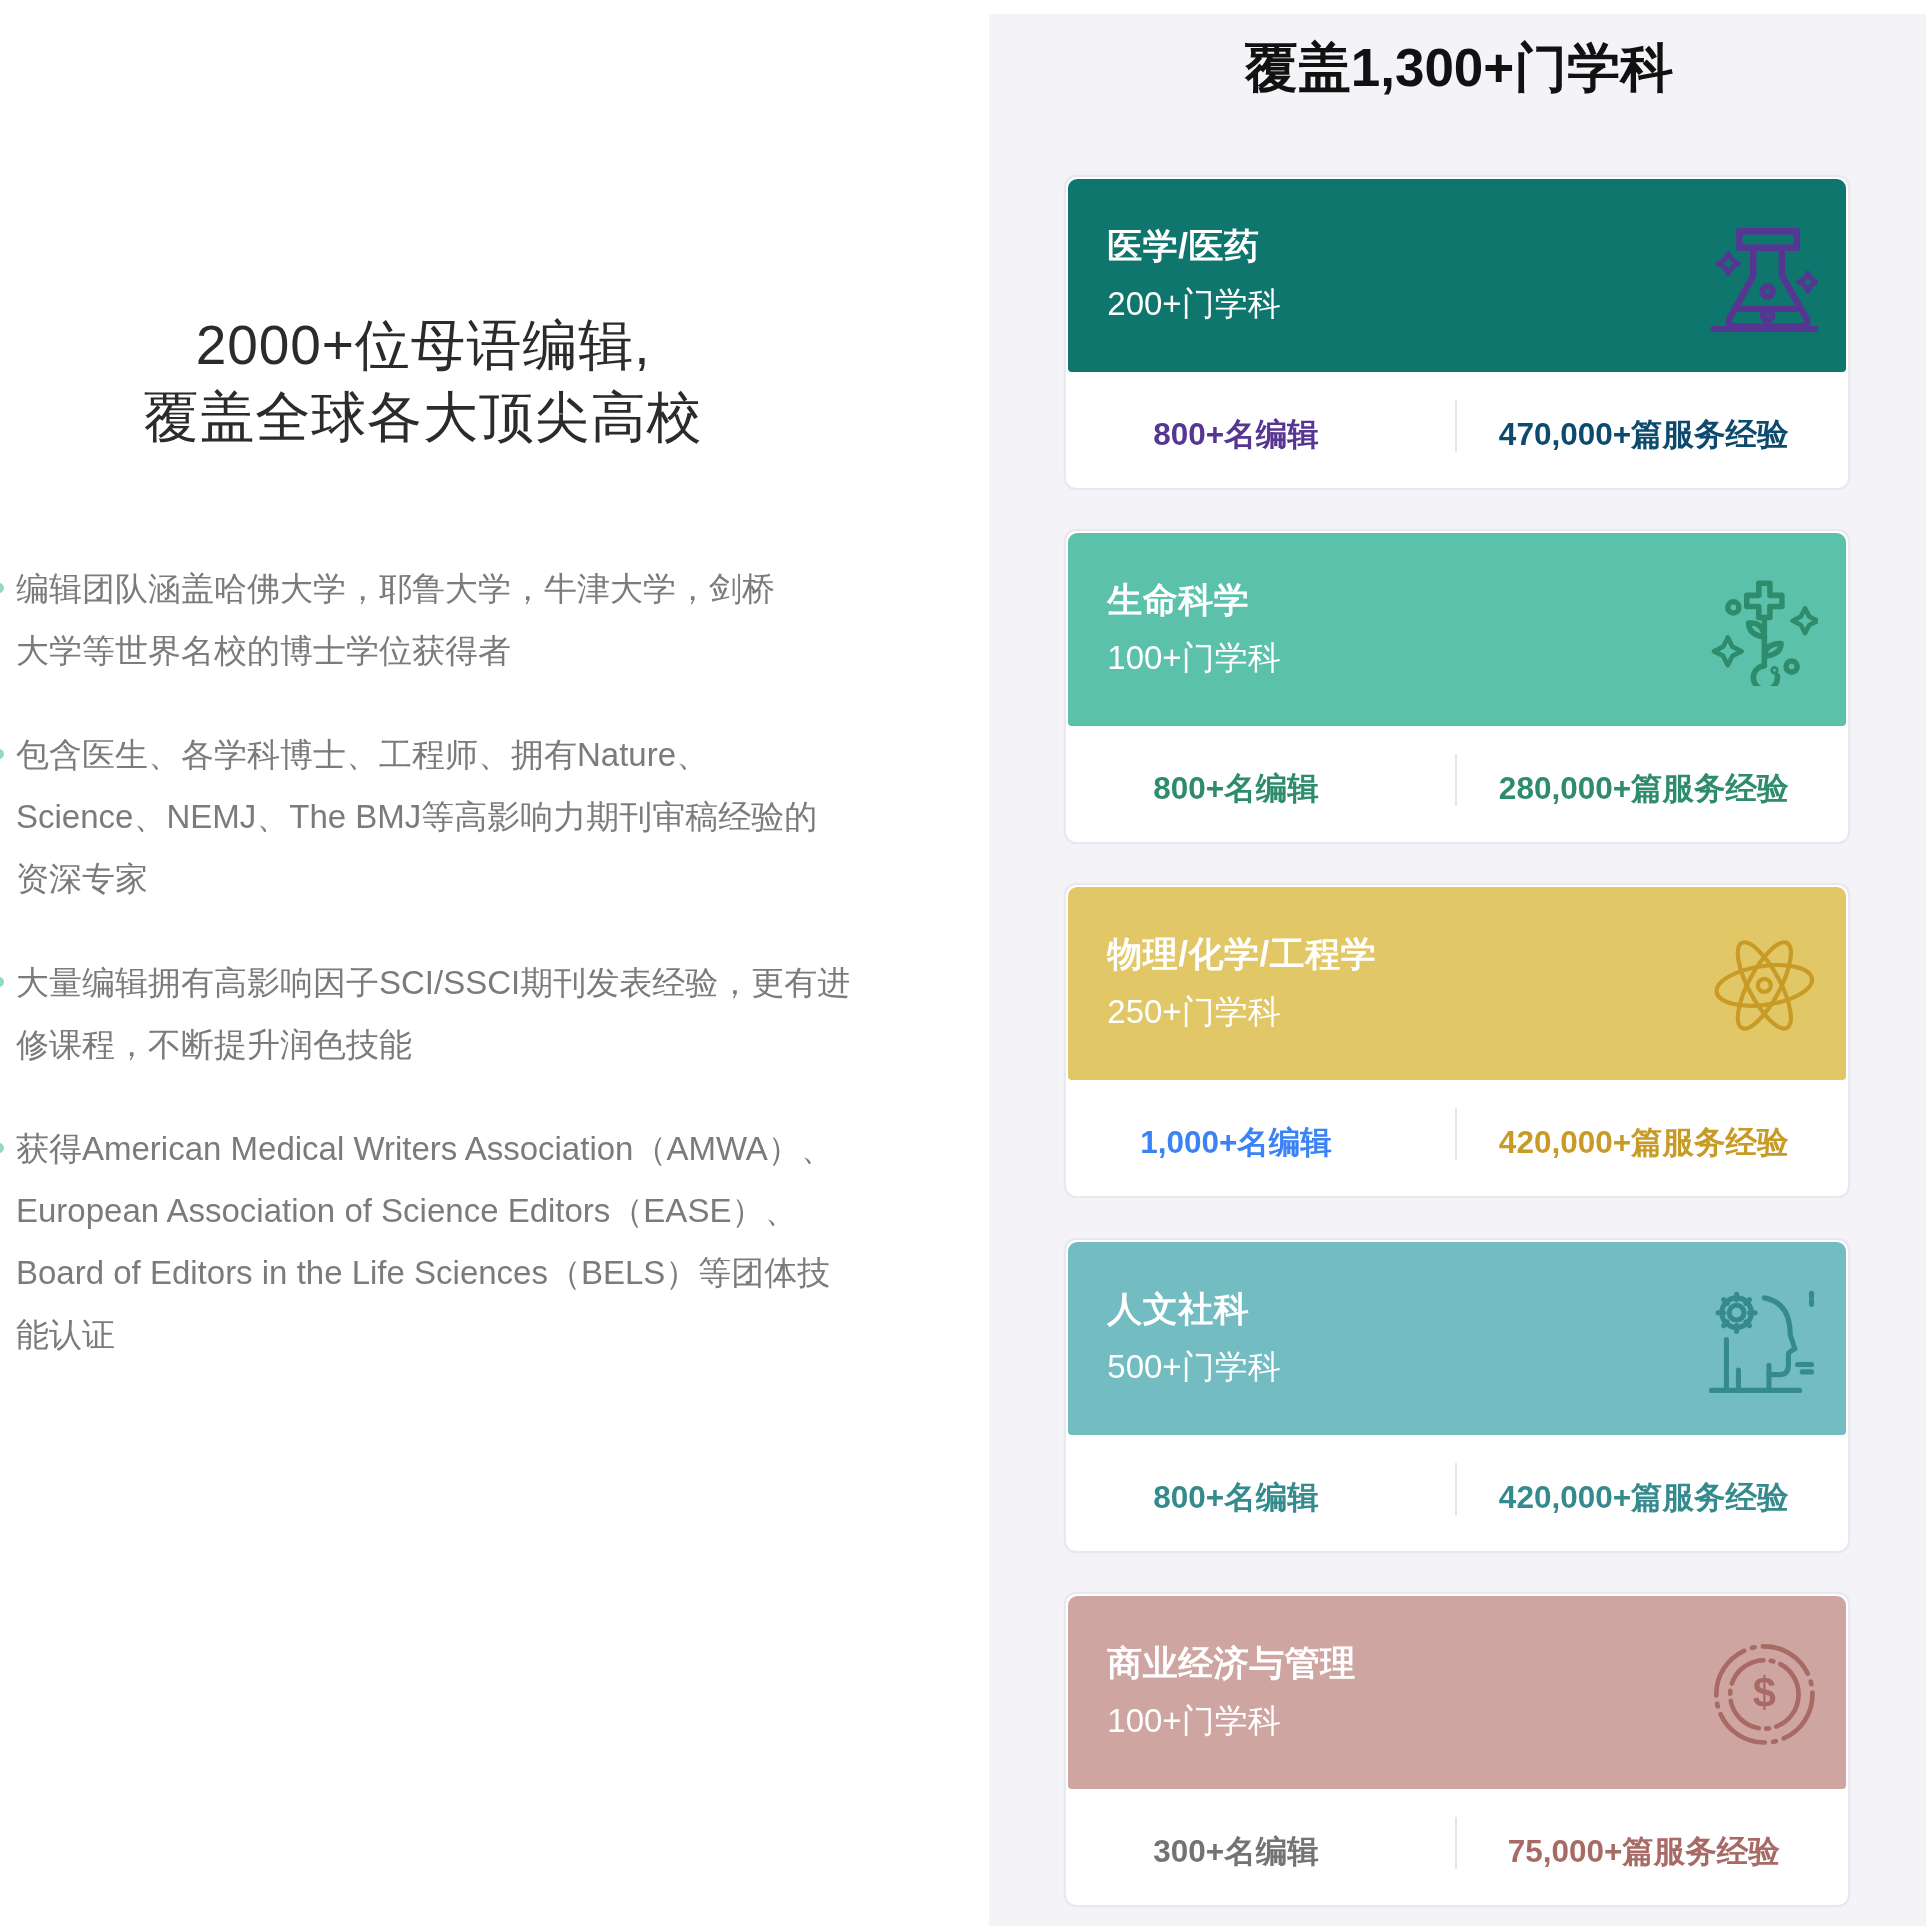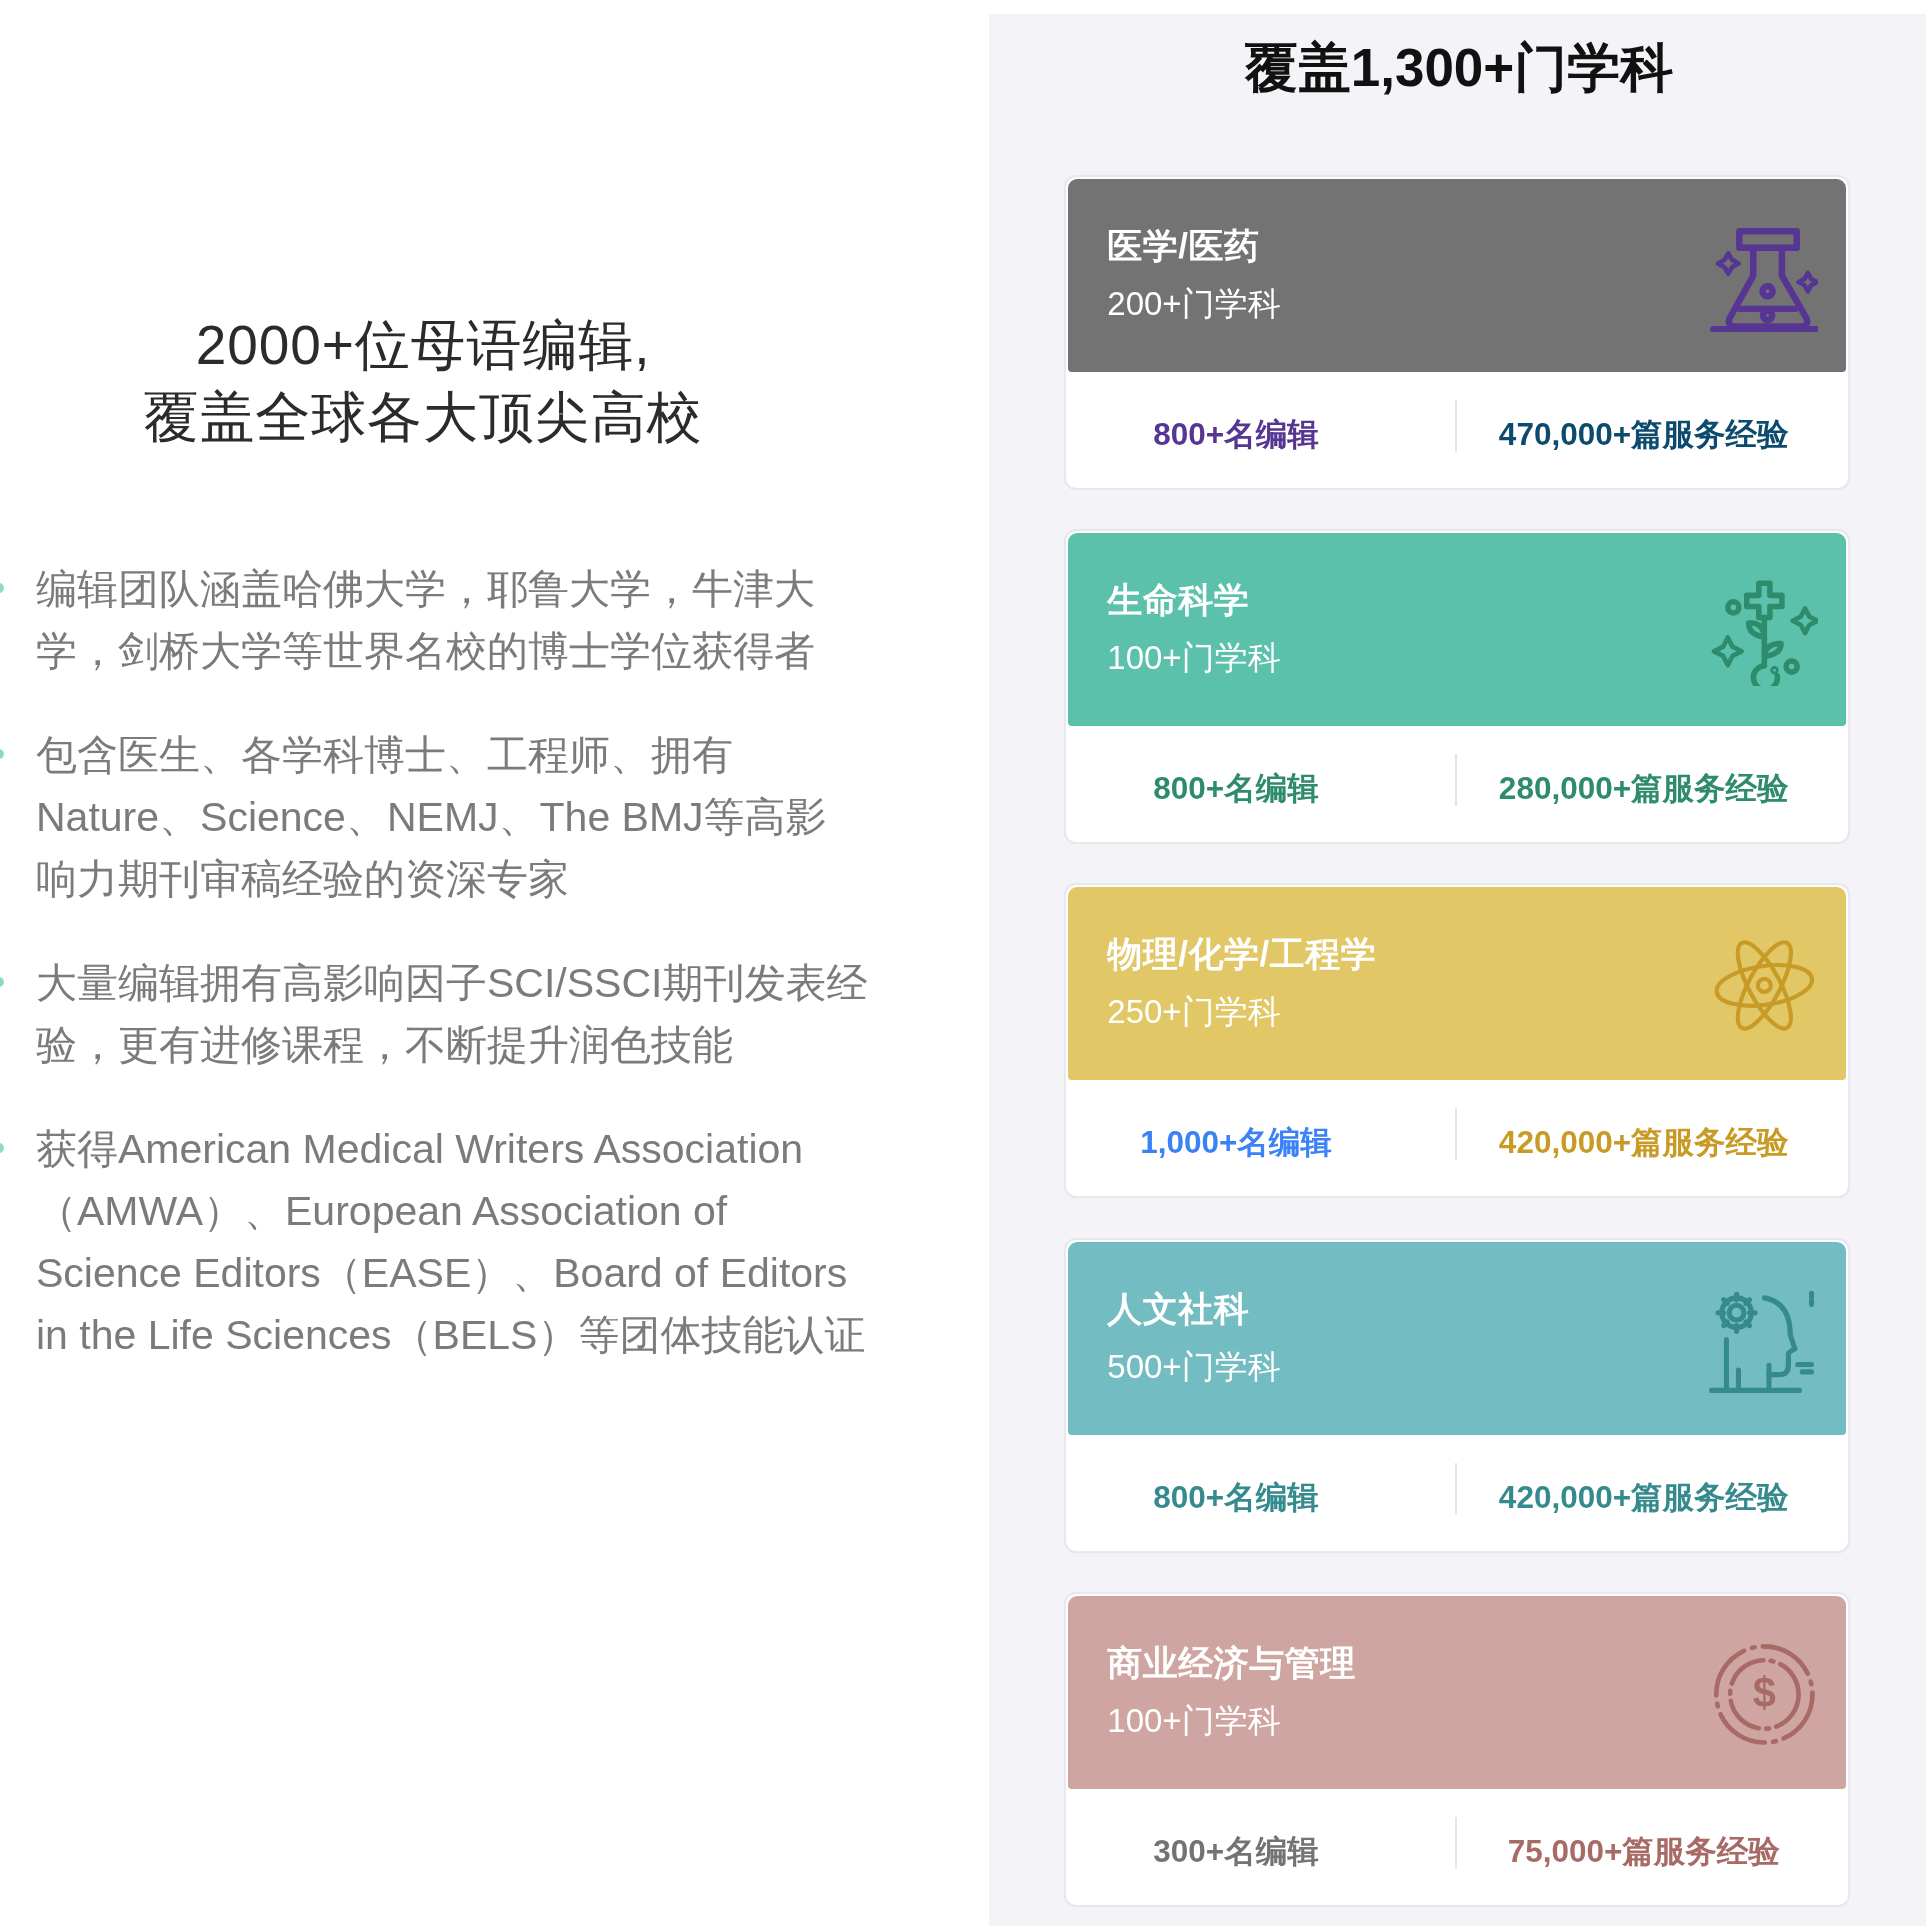--- a/index.html
+++ b/index.html
@@ -9,22 +9,22 @@
     font-family:"Liberation Sans","DejaVu Sans",sans-serif;
   }
   .left-heading {
     position:absolute; left:99px; top:309px; width:648px;
     text-align:center; color:#2b2b2b; font-weight:normal;
     font-size:55px; line-height:72px; letter-spacing:0.9px;
   }
   .left-heading div { white-space:nowrap; }
   .bullets { position:absolute; left:0; top:558px; width:908px; }
   .bullet {
-    position:relative; padding-left:36px; color:#7b7b7b;
-    font-size:41px; line-height:62px; margin-bottom:42px;
+    position:relative; padding-left:16px; color:#7b7b7b;
+    font-size:33px; line-height:62px; margin-bottom:42px;
   }
   .bullet .dot {
     position:absolute; left:-6.5px; top:25px; width:10.2px; height:10.2px;
     border-radius:50%; background:#8fd9c6;
   }
   .right-panel {
     position:absolute; left:989px; top:14.4px; width:937px; height:1912px;
     background:#f4f4f8;
   }
   .panel-title {
@@ -91,21 +91,21 @@
   <div class="bullet" style="width:833px">
     <span class="dot"></span>
     <span>获得American Medical Writers Association（AMWA）、European Association of Science Editors（EASE）、Board of Editors in the Life Sciences（BELS）等团体技能认证</span>
   </div>
 </div>
 
 <div class="right-panel">
   <div class="panel-title">覆盖1,300+门学科</div>
 
   <div class="card" style="top:163px">
-    <div class="card-head" style="background:#737373">
+    <div class="card-head" style="background:#0f766e">
       <div class="card-title">医学/医药</div>
       <div class="card-count">200+门学科</div>
       <svg class="card-icon" viewBox="0 0 240 240" fill="none" stroke="#563593" stroke-width="14" stroke-linecap="round" stroke-linejoin="round">
         <rect x="70" y="22" width="124" height="36"></rect>
         <path d="M100 58 V118 L48 212 Q44 226 60 228 H204 Q220 226 216 212 L162 118 V58"></path>
         <line x1="72" y1="190" x2="190" y2="190"></line>
         <circle cx="131" cy="152" r="11"></circle>
         <circle cx="131" cy="222" r="11" style="display:none"></circle>
         <circle cx="131" cy="204" r="10"></circle>
         <line x1="14" y1="254" x2="246" y2="254" transform="translate(0,-20)"></line>

